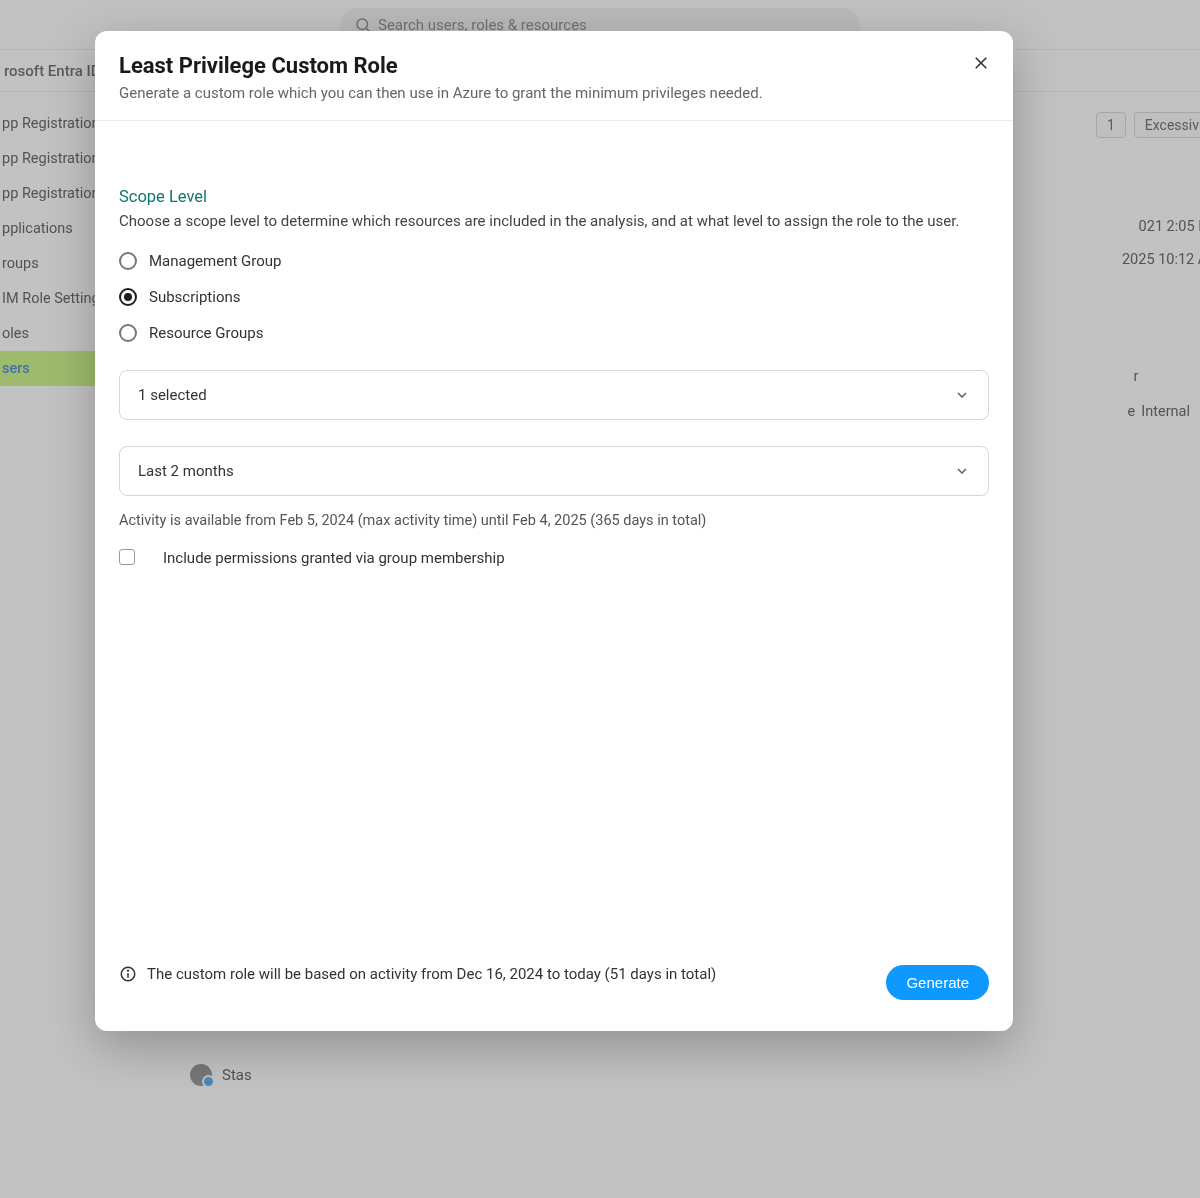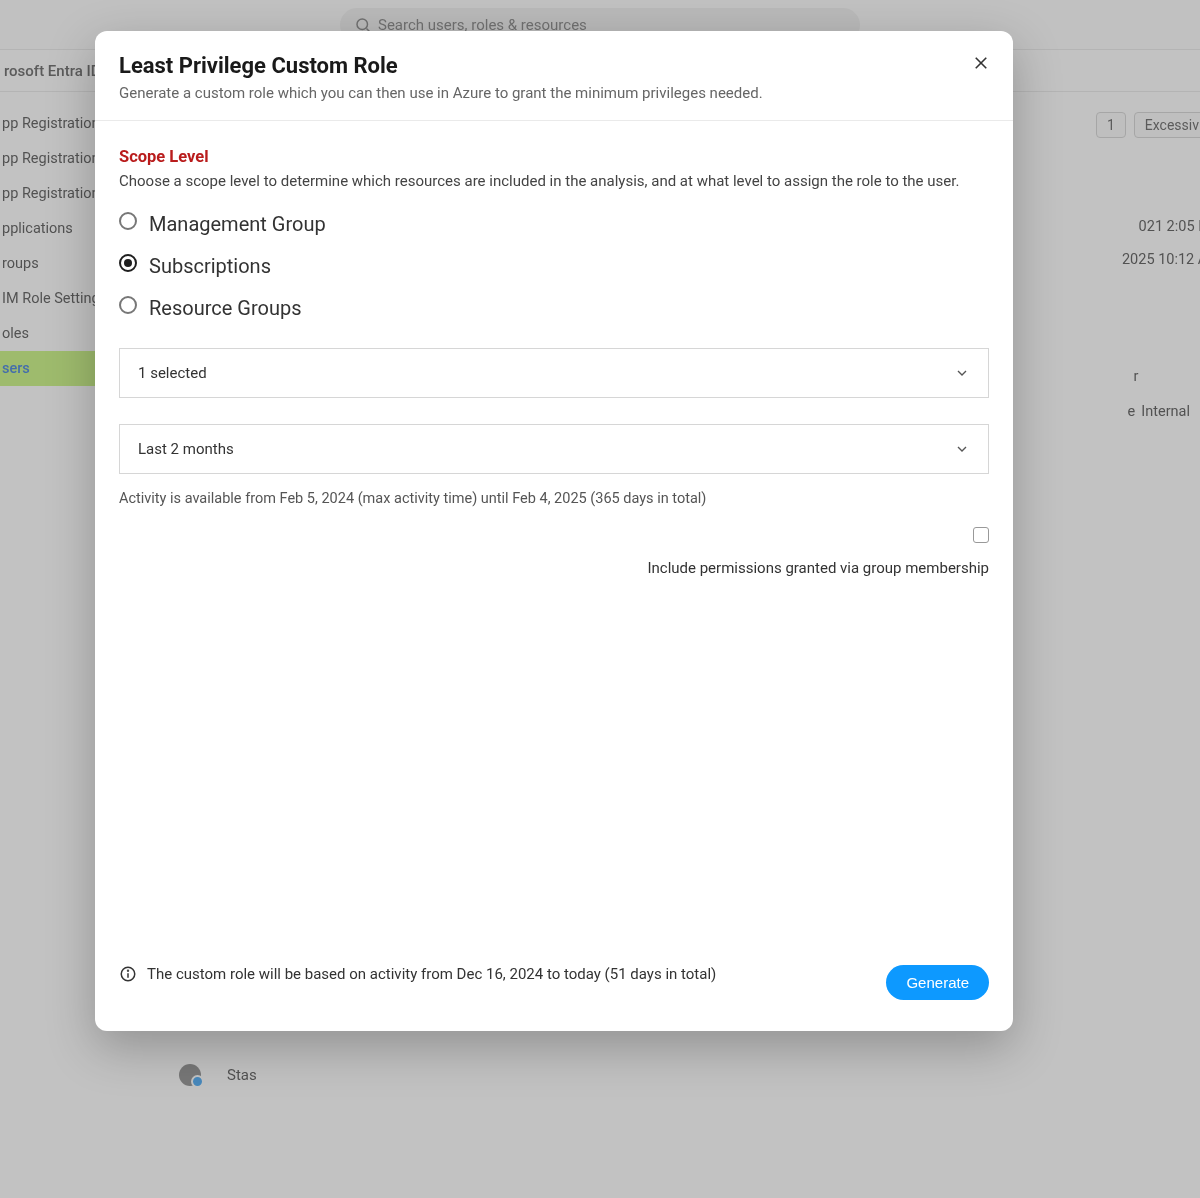--- a/index.html
+++ b/index.html
@@ -16,46 +16,46 @@
   .bg-body { display: flex; }
   .bg-sidebar { width: 170px; padding-top: 14px; font-size: 14.5px; color: #333; }
   .bg-sidebar-item { height: 35px; display: flex; align-items: center; padding-left: 2px; white-space: nowrap; overflow: hidden; }
   .bg-sidebar-item.active { background: #bef264; color: #1a66d6; font-weight: 500; }
   .bg-right { flex: 1; padding: 18px 0 0 0; font-size: 14px; color: #333; }
   .bg-badges { position: absolute; top: 112px; right: -10px; display: flex; gap: 8px; }
   .bg-badge { border: 1px solid #ccc; border-radius: 4px; padding: 4px 10px; font-size: 14px; background: #fafafa; color: #444; }
   .bg-times { position: absolute; right: -20px; top: 218px; font-size: 14.5px; color: #333; display: flex; flex-direction: column; gap: 16px; text-align: right; }
   .bg-meta { position: absolute; right: 10px; top: 368px; font-size: 14.5px; color: #333; display:flex; flex-direction:column; gap: 18px; }
   .bg-meta div { display:flex; gap:6px; }
-  .bg-user { position: absolute; left: 179px; top: 1064px; display:flex; align-items:center; gap:26px; font-size:15px; color:#333; }
+  .bg-user { position: absolute; left: 190px; top: 1064px; display:flex; align-items:center; gap:10px; font-size:15px; color:#333; }
   .bg-user .avatar { width:22px; height:22px; border-radius:50%; background:#777; position:relative; }
   .bg-user .avatar::after { content:""; position:absolute; right:-3px; bottom:-2px; width:9px; height:9px; border-radius:50%; background:#2196f3; border:2px solid #fff; }
 
   
   .modal { position: absolute; left: 95px; top: 31px; width: 918px; height: 1000px; background: #fff; border-radius: 12px; box-shadow: 0 16px 48px rgba(0,0,0,.25); z-index: 10; display: flex; flex-direction: column; }
   .modal-header { padding: 22px 26px 18px 24px; border-bottom: 1px solid #eaeaea; position: relative; }
   .modal-title { font-size: 22px; font-weight: 700; color: #1a1a1a; margin-bottom: 6px; }
   .modal-sub { font-size: 15px; color: #666; }
   .modal-close { position: absolute; top: 18px; right: 18px; width: 28px; height: 28px; display:flex; align-items:center; justify-content:center; cursor:pointer; color:#333; border-radius:4px; }
   .modal-close svg { width: 18px; height: 18px; }
   .modal-body { flex: 1; padding: 26px 24px 10px 24px; overflow: hidden; }
-  .section-title { font-size: 16.5px; font-weight: 700; color: #b91c1c; margin-bottom: 6px; }
+  .section-title { font-size: 16.5px; font-weight: 400; color: #0f766e; margin-bottom: 6px; margin-top: 40px; }
   .section-sub { font-size: 15px; color: #444; margin-bottom: 22px; }
 
   .radios { display: flex; flex-direction: column; gap: 18px; margin-bottom: 28px; }
-  .radio { display: flex; align-items: flex-start; gap: 12px; font-size: 20px; color: #333; cursor: pointer; }
+  .radio { display: flex; align-items: flex-start; gap: 12px; font-size: 15px; color: #333; cursor: pointer; }
   .radio .dot { width: 18px; height: 18px; border: 2px solid #777; border-radius: 50%; display:flex; align-items:center; justify-content:center; }
   .radio.selected .dot { border-color: #1f1f1f; }
   .radio.selected .dot::after { content:""; width:8px; height:8px; background:#1f1f1f; border-radius:50%; }
 
-  .select { width: 100%; height: 50px; border: 1px solid #d6d6d6; border-radius: 0; display:flex; align-items:center; justify-content:space-between; padding: 0 18px; font-size: 15px; color:#333; cursor:pointer; margin-bottom: 26px; background:#fff; }
+  .select { width: 100%; height: 50px; border: 1px solid #d6d6d6; border-radius: 8px; display:flex; align-items:center; justify-content:space-between; padding: 0 18px; font-size: 15px; color:#333; cursor:pointer; margin-bottom: 26px; background:#fff; }
   .select svg { width: 16px; height: 16px; color:#555; }
   .note { font-size: 14.5px; color:#555; margin-top:-10px; margin-bottom: 20px; }
 
-  .checkbox { display:flex; align-items:flex-end; gap:16px; font-size:15px; color:#333; cursor:pointer;flex-direction:column; }
+  .checkbox { display:flex; align-items:flex-start; gap:28px; font-size:15px; color:#333; cursor:pointer; }
   .checkbox .box { width:16px; height:16px; border:1.5px solid #999; border-radius:3px; }
 
   .modal-footer { height: 66px; padding: 0 24px; display:flex; align-items:flex-start; justify-content:space-between; }
   .footer-left { display:flex; align-items:center; gap:10px; font-size:15px; color:#333; }
   .footer-left svg { width:18px; height:18px; }
   .btn-generate { background:#0d99ff; color:#fff; border:none; border-radius:18px; padding: 9px 20px; font-size:15px; font-weight:500; cursor:pointer; }
 </style>
 </head>
 <body>
 

